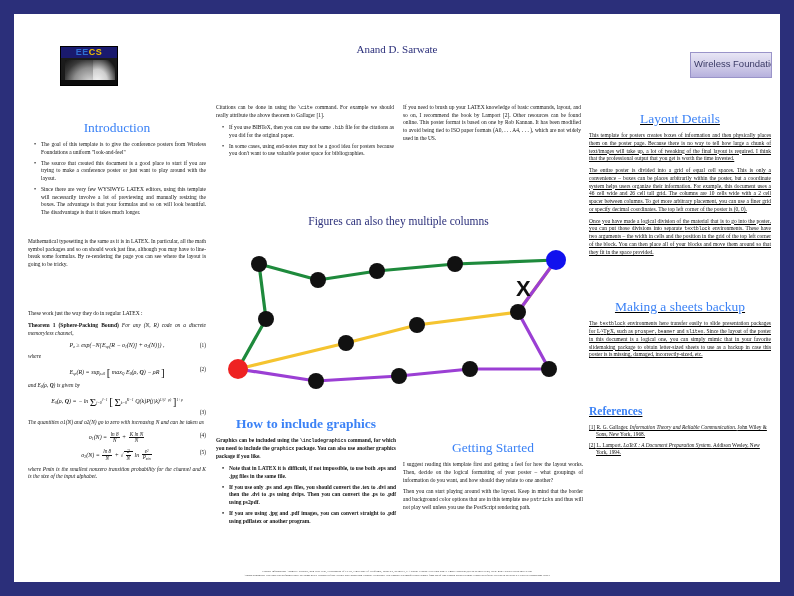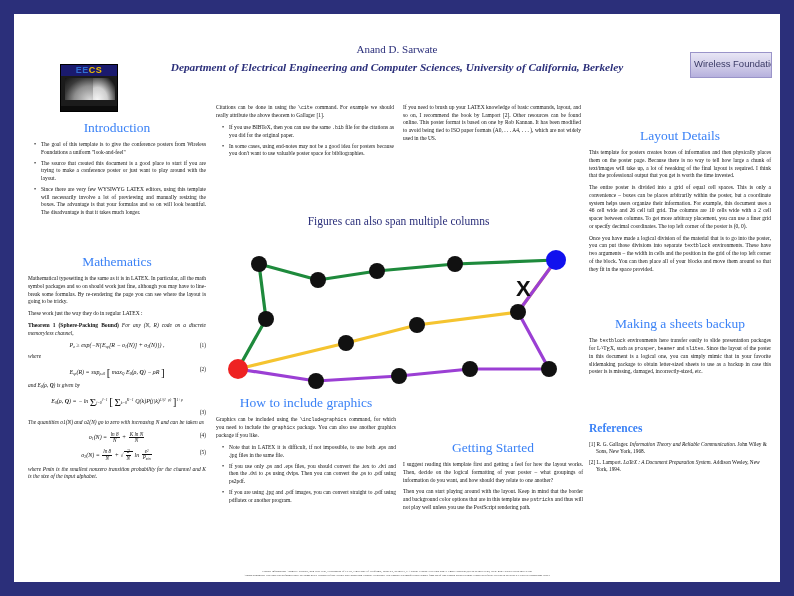--- a/index.html
+++ b/index.html
@@ -43,21 +43,21 @@
     font-size:11px; color:#2b2f7a; margin-top:25px;
     font-family:"Liberation Serif", serif;
   }
   .affiliation {
     font-size:11.3px; color:#2b2f7a; font-style:italic; font-weight:bold;
     margin-top:6px; font-family:"Liberation Serif", serif;
   }
 
   
   .logo-eecs {
-    position:absolute; left:60px; top:64px; width:58px; height:48px;
+    position:absolute; left:60px; top:46px; width:58px; height:40px;
     background:#1b1b1b;
     border:1px solid #000;
     overflow:hidden;
   }
   .logo-eecs .bar {
     position:absolute; left:0; top:0; width:100%; height:11px; background:#1a1a6e;
     font-size:9px; font-weight:bold; color:#f0c000; line-height:11px;
     text-align:center; letter-spacing:0.5px; font-family:"Liberation Sans", sans-serif;
   }
   .logo-eecs .bar .ee { color:#2f6fd0; }
@@ -122,21 +122,21 @@
     font-size:5px;
     color:#222;
     letter-spacing:-0.1px;
   }
 
   
   .col { position:absolute; }
   #col1 { left:28px;  top:104px; width:178px; }
   #col2 { left:216px; top:104px; width:178px; }
   #col3 { left:403px; top:104px; width:178px; }
-  #col4 { left:589px; top:112px; width:182px; }
+  #col4 { left:589px; top:95px; width:182px;text-decoration:underline; }
 
   #mathbox { position:absolute; left:28px; top:238px; width:178px; }
   #thmbox  { position:absolute; left:28px; top:310px; width:178px; }
 
   
   .eq {
     position:relative; font-family:"Liberation Serif", serif;
     font-style:italic; font-size:6px; color:#111;
     text-align:center; margin:5px 0 4px 0;
   }
@@ -157,21 +157,21 @@
 
   
   #figure-wrap { position:absolute; left:216px; top:215px; width:365px; }
   #fig-caption {
     text-align:center; color:#2b2f7a; font-size:11.5px;
     font-family:"Liberation Serif", serif; margin-bottom:6px;
   }
   #fig-svg { display:block; width:365px; height:160px; background:#fff; }
 
   
-  #lower-left  { position:absolute; left:216px; top:379px; width:180px; }
+  #lower-left  { position:absolute; left:216px; top:400px; width:180px;font-weight:bold; }
   #lower-right { position:absolute; left:403px; top:424px; width:180px; }
 
   
   .footer {
     position:absolute; left:18px; bottom:18px; width:758px;
     text-align:center;
     font-family:"Liberation Serif", serif;
     color:#333;
     line-height:1.55;
   }
@@ -191,21 +191,20 @@
 
 <div id="poster">
 
   <div class="frame-top"></div>
   <div class="frame-bottom"></div>
   <div class="frame-left"></div>
   <div class="frame-right"></div>
 
   <div class="header">
     <div class="author">Anand D. Sarwate</div>
-    <div class="affiliation">Department of Electrical Engineering and Computer Sciences, University of California, Berkeley</div>
   </div>
 
   <div class="logo-eecs">
     <div class="bar"><span class="ee">EE</span><span>CS</span></div>
     <div class="dome"></div>
     <div class="base"></div>
   </div>
 
   <div class="logo-wf">
     <div class="wf-text">Wireless Foundations</div>
@@ -214,21 +213,20 @@
   <div class="col" id="col1">
     <div class="sec-title">Introduction</div>
     <ul class="blist">
       <li>The goal of this template is to give the conference posters from Wireless Foundations a uniform "look-and-feel"</li>
       <li>The source that created this document is a good place to start if you are trying to make a conference poster or just want to play around with the layout.</li>
       <li>Since there are very few WYSIWYG LATEX editors, using this template will necessarily involve a lot of previewing and manually resizing the boxes. The advantage is that your formulas and so on will look beautiful. The disadvantage is that it takes much longer.</li>
     </ul>
   </div>
 
   <div id="mathbox">
-    <div class="sec-title">Mathematics</div>
     <p class="body-text">Mathematical typesetting is the same as it is in LATEX. In particular, all the math symbol packages and so on should work just fine, although you may have to line-break some formulas. By re-rendering the page you can see where the layout is going to be tricky.</p>
   </div>
 
   <div id="thmbox">
     <p class="body-text">These work just the way they do in regular LATEX :</p>
     <p class="body-text">
       <span class="thm-head">Theorem 1 (Sphere-Packing Bound)</span>
       <i>For any (N, R) code on a discrete memoryless channel,</i>
     </p>
 
@@ -300,21 +298,21 @@
     </div>
     <div class="ref-item">
       <span>[2]</span>
       <span>L. Lamport.</span>
       <i>LaTeX : A Document Preparation System.</i>
       <span>Addison Wesley, New York, 1994.</span>
     </div>
   </div>
 
   <div id="figure-wrap">
-    <div id="fig-caption">Figures can also span multiple columns</div>
+    <div id="fig-caption">Figures can also they multiple columns</div>
     <svg id="fig-svg" viewBox="0 0 365 160">
       <g id="fig-edges">
           <line x1="22" y1="136" x2="50" y2="86" stroke="#1e8a3c" stroke-width="3.2" stroke-linecap="round"></line>
           <line x1="50" y1="86" x2="43" y2="31" stroke="#1e8a3c" stroke-width="3.2" stroke-linecap="round"></line>
           <line x1="43" y1="31" x2="102" y2="47" stroke="#1e8a3c" stroke-width="3.2" stroke-linecap="round"></line>
           <line x1="102" y1="47" x2="161" y2="38" stroke="#1e8a3c" stroke-width="3.2" stroke-linecap="round"></line>
           <line x1="161" y1="38" x2="239" y2="31" stroke="#1e8a3c" stroke-width="3.2" stroke-linecap="round"></line>
           <line x1="239" y1="31" x2="340" y2="27" stroke="#1e8a3c" stroke-width="3.2" stroke-linecap="round"></line>
           <line x1="22" y1="136" x2="130" y2="110" stroke="#f5c430" stroke-width="3.2" stroke-linecap="round"></line>
           <line x1="130" y1="110" x2="201" y2="92" stroke="#f5c430" stroke-width="3.2" stroke-linecap="round"></line>

